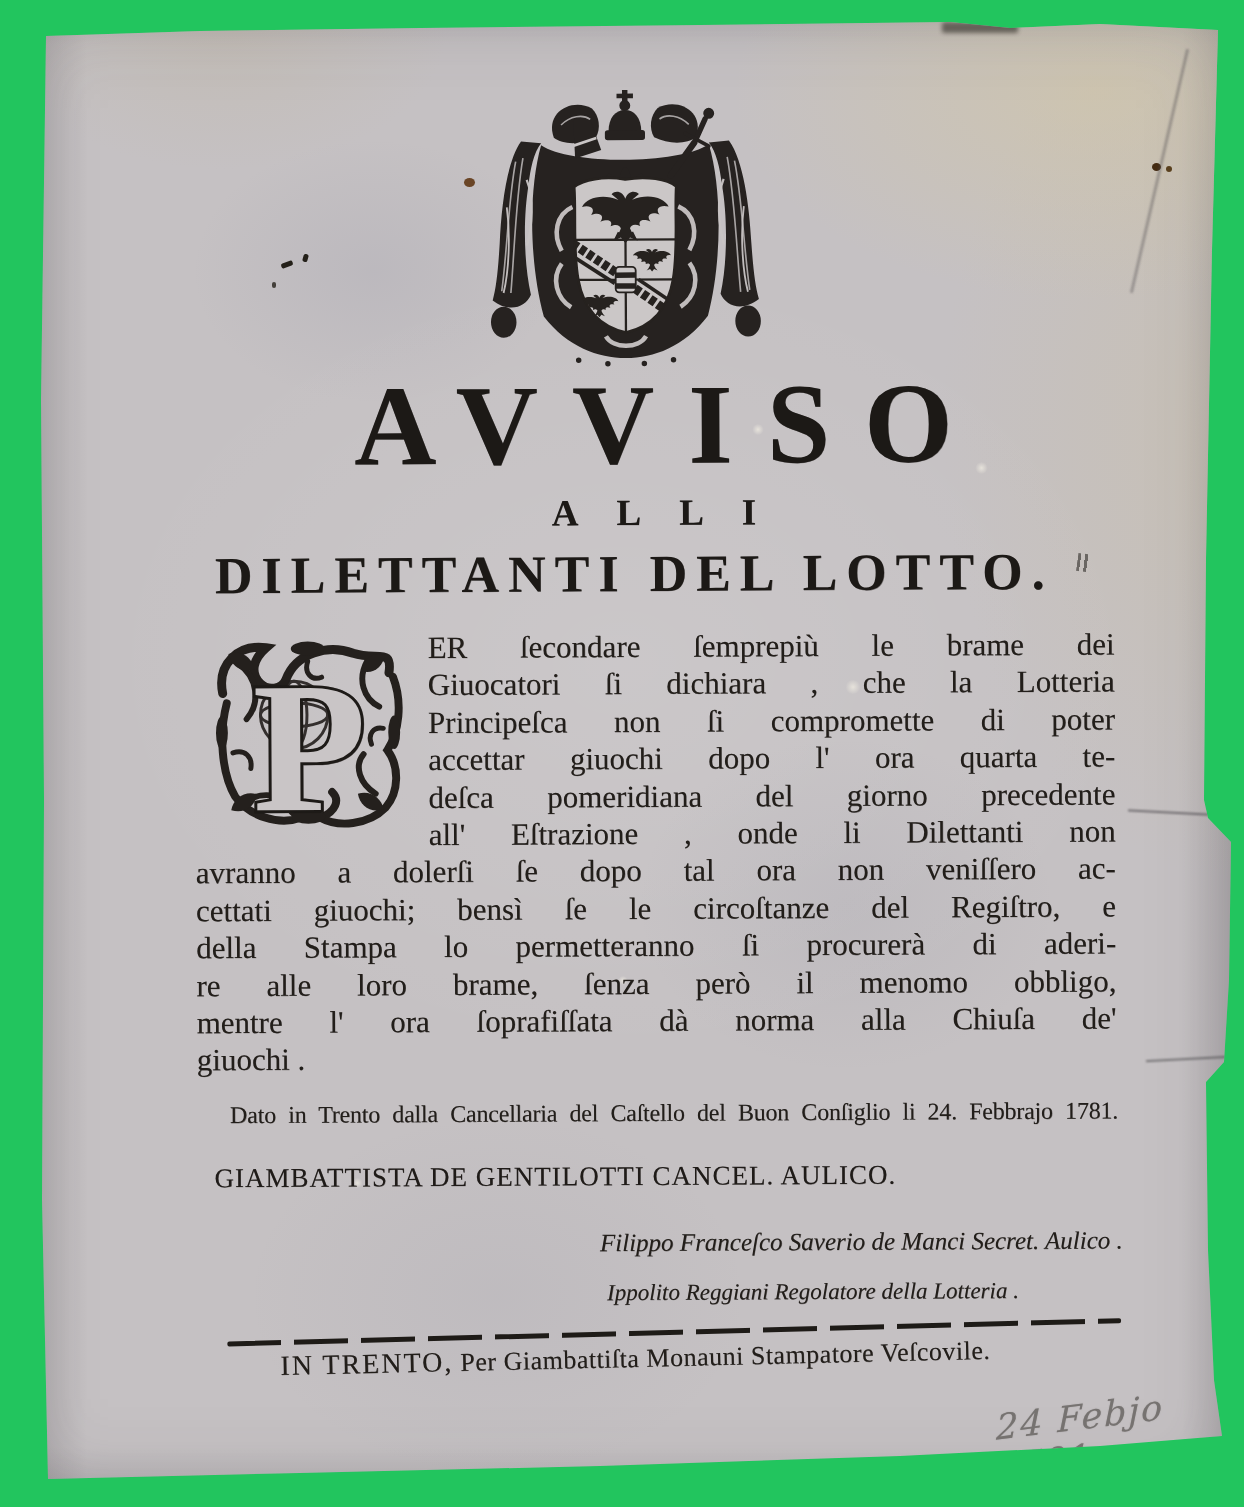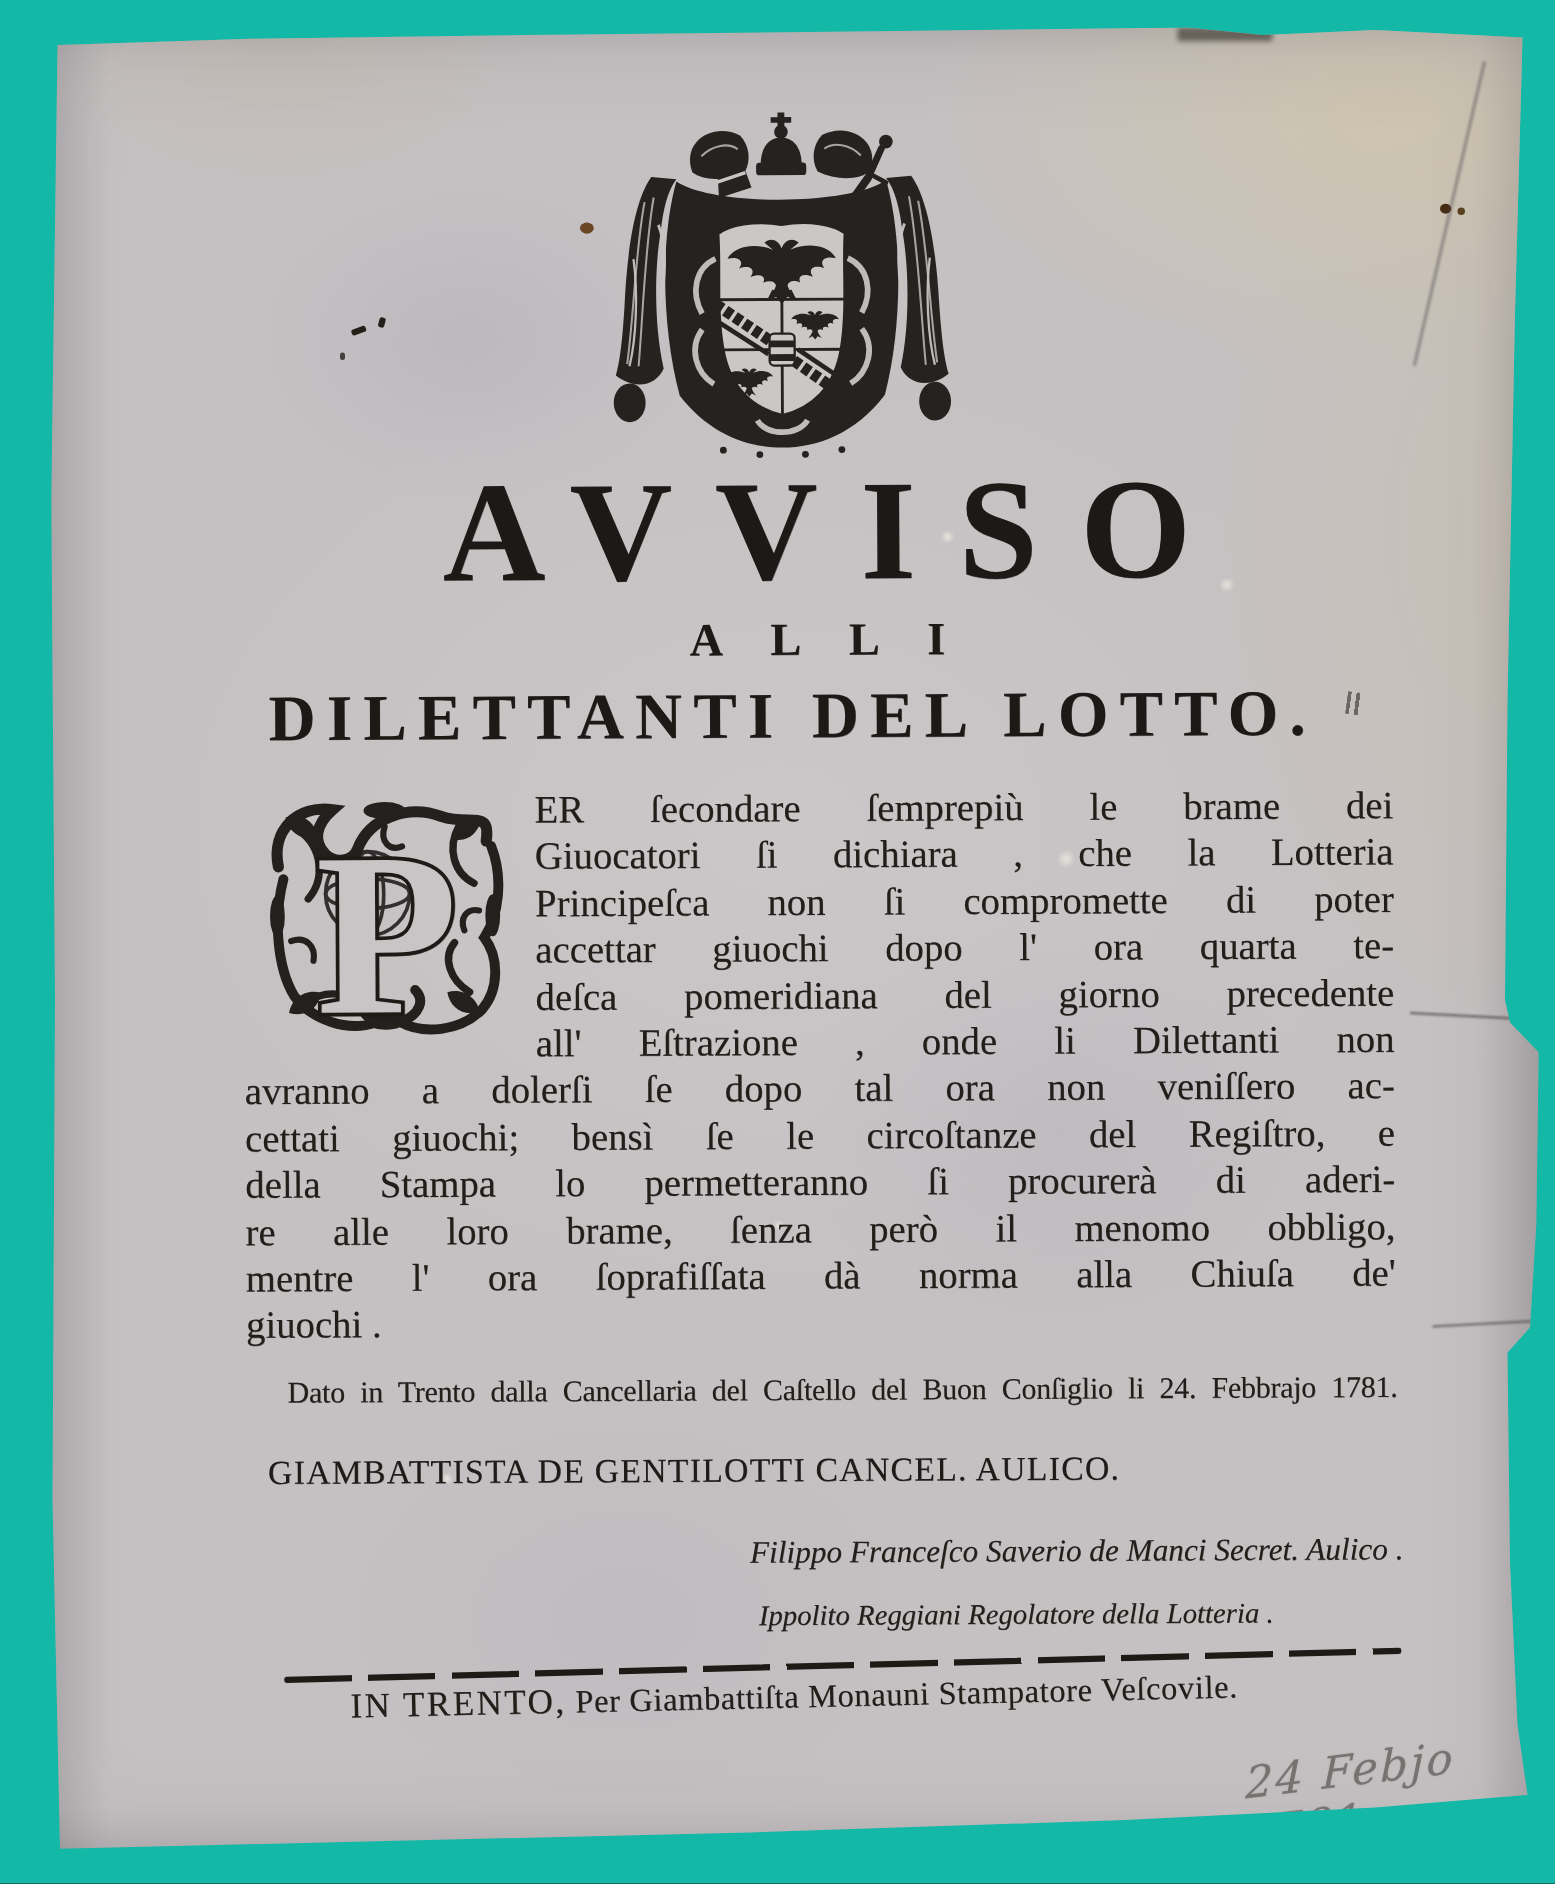--- a/index.html
+++ b/index.html
@@ -1,16 +1,16 @@
 <!DOCTYPE html>
 <html><head>
 <meta charset="utf-8">
 <style>
   html,body{margin:0;padding:0;background:#050505;}
-  #stage{position:relative;width:1244px;height:1507px;background:#14b8a6;overflow:hidden;
+  #stage{position:relative;width:1244px;height:1507px;background:#22c55e;overflow:hidden;
          font-family:"Liberation Serif","DejaVu Serif",serif;}
   
   #paper{position:absolute;inset:0;
     clip-path:polygon(46px 36px,200px 31px,420px 28px,700px 25px,950px 22px,1010px 28px,1100px 24px,1218px 30px,
       1212px 250px,1206px 560px,1204px 800px,1208px 818px,1231px 842px,1229px 980px,1224px 1062px,1206px 1082px,
       1208px 1250px,1214px 1380px,1222px 1436px,1100px 1446px,900px 1456px,600px 1466px,300px 1473px,48px 1479px,
       42px 1200px,44px 800px,41px 400px);
     background-color:#c5c1c3;
     background-image:
       radial-gradient(ellipse 520px 300px at 88% 6%,rgba(213,199,158,.5),transparent 70%),

